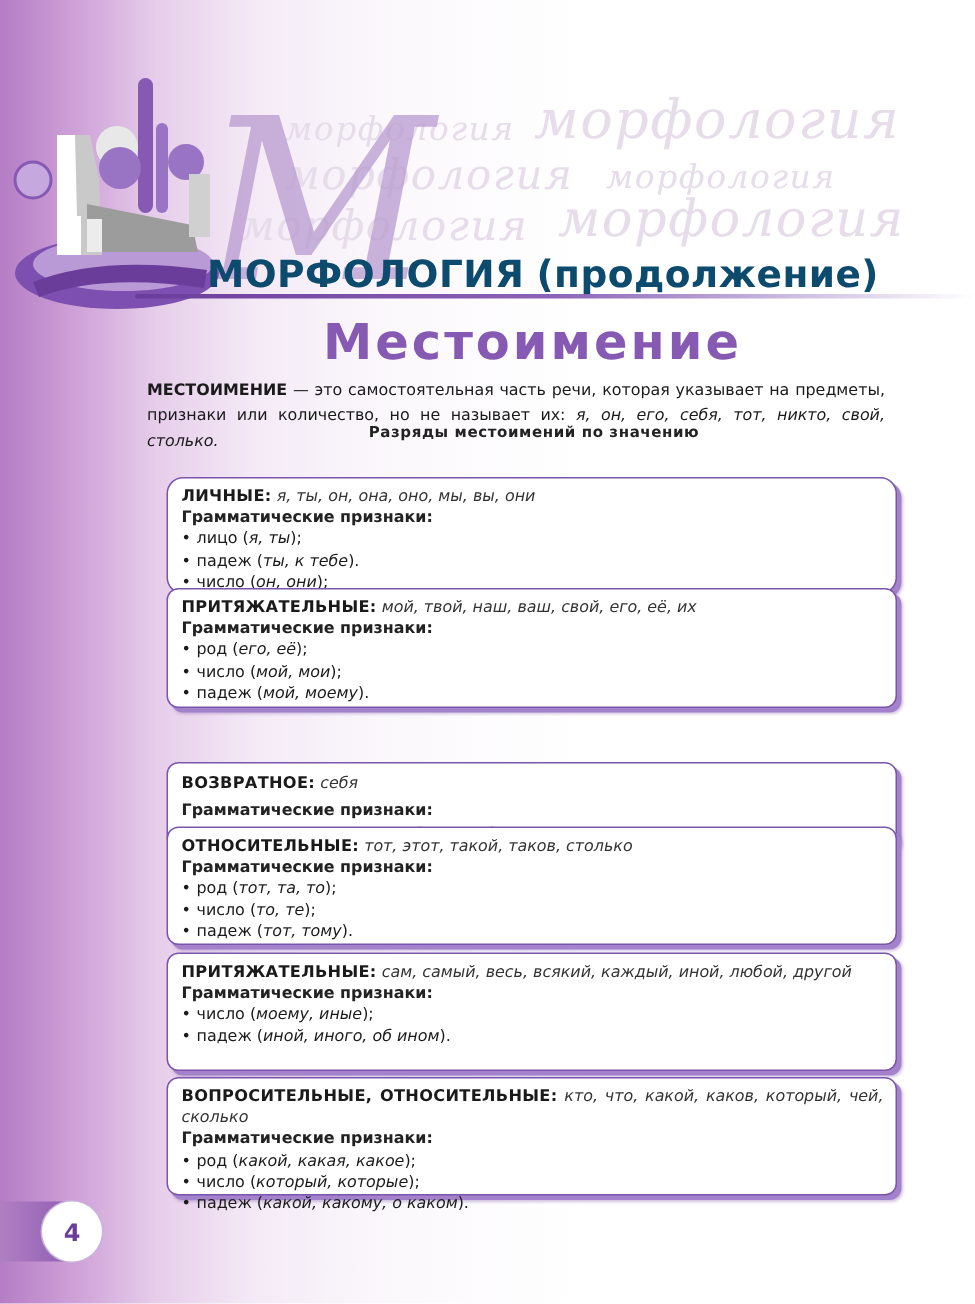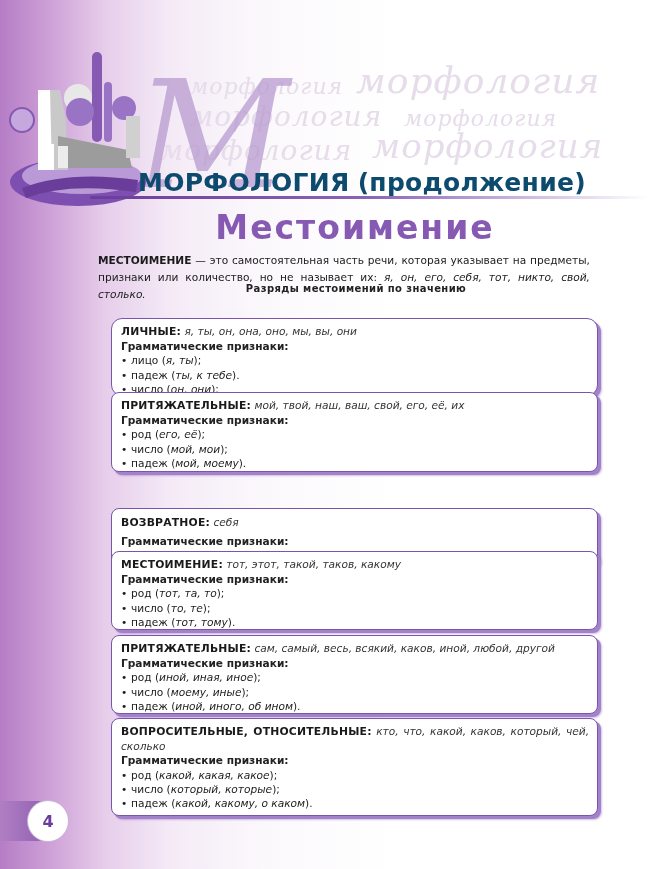--- a/index.html
+++ b/index.html
@@ -136,40 +136,39 @@
 
   <div class="card" style="top:488px;height:58px;line-height:16px;margin-top:20px;">
     <div class="head"><b>ВОЗВРАТНОЕ:</b> <i>себя</i></div>
     <div class="label" style="margin-top:2px;">Грамматические признаки:</div>
     <ul>
       <li><span>падеж, кроме Им. п. (</span><i>к себе, от себя</i><span>).</span></li>
     </ul>
   </div>
 
   <div class="card" style="top:551px;height:79px;">
-    <div class="head"><b>МЕСТОИМЕНИЕ:</b> <i>тот, этот, такой, таков, какому</i></div>
+    <div class="head"><b>ОТНОСИТЕЛЬНЫЕ:</b> <i>тот, этот, такой, таков, столько</i></div>
     <div class="label">Грамматические признаки:</div>
     <ul>
       <li><span>род (</span><i>тот, та, то</i><span>);</span></li>
       <li><span>число (</span><i>то, те</i><span>);</span></li>
       <li><span>падеж (</span><i>тот, тому</i><span>).</span></li>
     </ul>
   </div>
 
   <div class="card" style="top:635px;height:79px;">
-    <div class="head"><b>ПРИТЯЖАТЕЛЬНЫЕ:</b> <i>сам, самый, весь, всякий, каков, иной, любой, другой</i></div>
+    <div class="head"><b>ПРИТЯЖАТЕЛЬНЫЕ:</b> <i>сам, самый, весь, всякий, каждый, иной, любой, другой</i></div>
     <div class="label">Грамматические признаки:</div>
     <ul>
-      <li><span>род (</span><i>иной, иная, иное</i><span>);</span></li>
       <li><span>число (</span><i>моему, иные</i><span>);</span></li>
       <li><span>падеж (</span><i>иной, иного, об ином</i><span>).</span></li>
     </ul>
   </div>
 
-  <div class="card" style="top:718px;height:98px;">
+  <div class="card" style="top:718px;height:79px;">
     <div class="head" style="text-align:justify;"><b>ВОПРОСИТЕЛЬНЫЕ, ОТНОСИТЕЛЬНЫЕ:</b> <i>кто, что, какой, каков, который, чей, сколько</i></div>
     <div class="label">Грамматические признаки:</div>
     <ul>
       <li><span>род (</span><i>какой, какая, какое</i><span>);</span></li>
       <li><span>число (</span><i>который, которые</i><span>);</span></li>
       <li><span>падеж (</span><i>какой, какому, о каком</i><span>).</span></li>
     </ul>
   </div>
 
   <div class="page-num-bar"></div>

